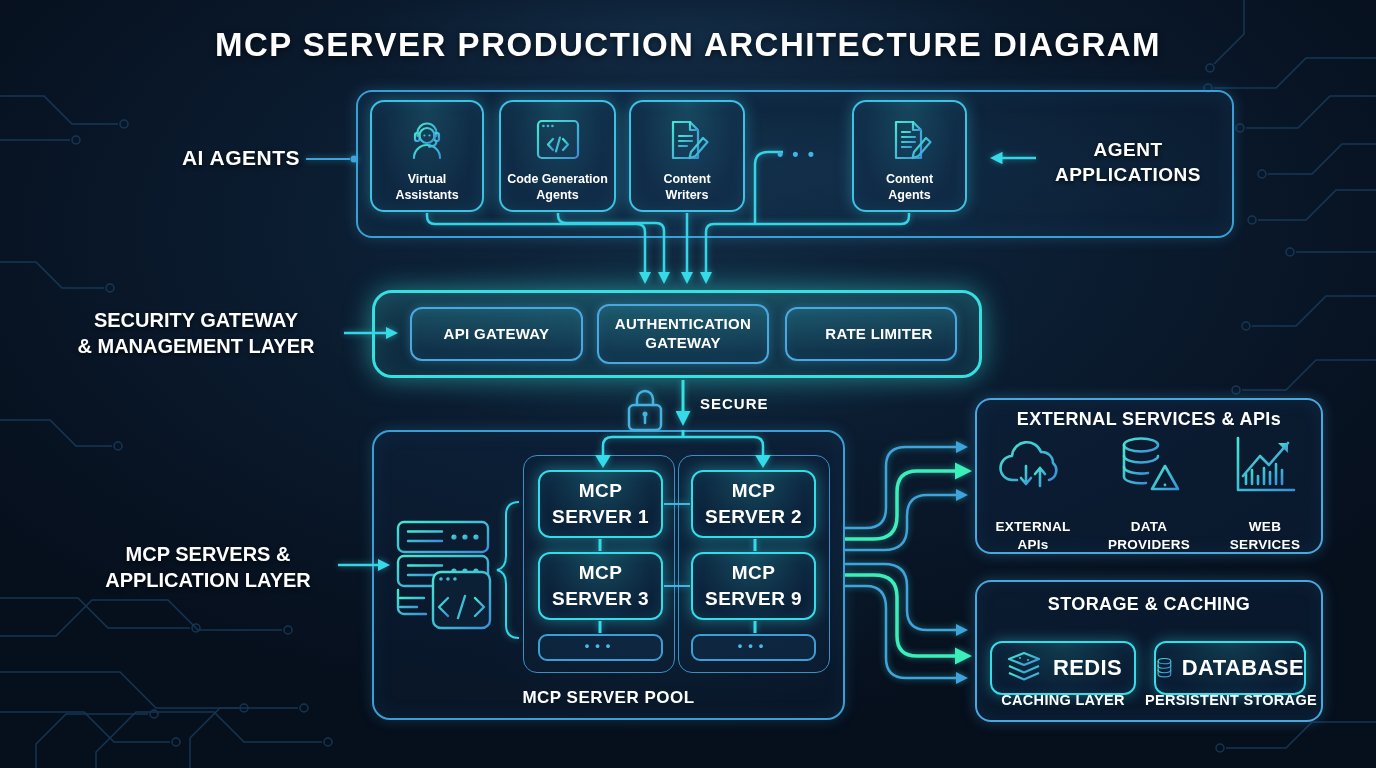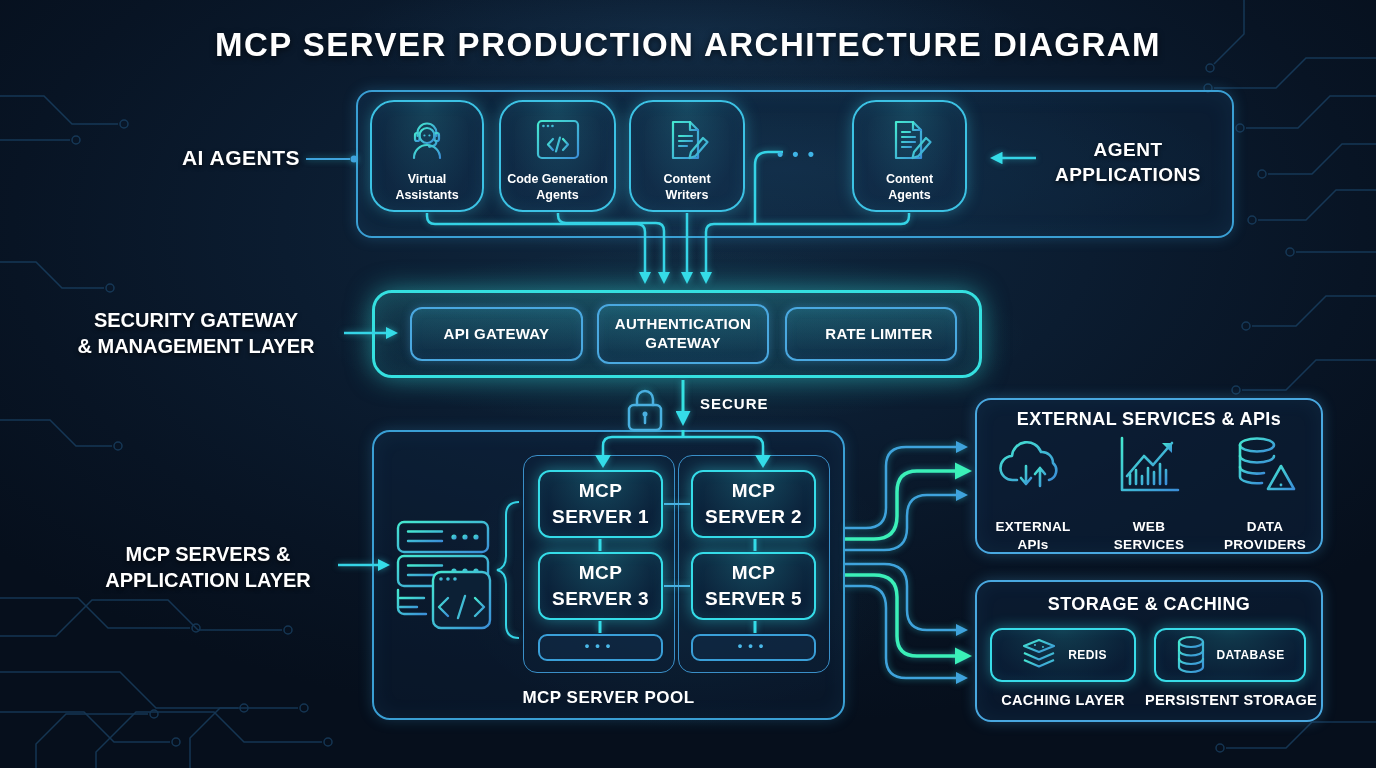--- a/index.html
+++ b/index.html
@@ -32,21 +32,21 @@
     box-shadow:0 0 14px rgba(58,159,212,.25), inset 0 0 22px rgba(58,159,212,.08); }
   .pool-sub { position:absolute; z-index:2; border:1.5px solid #3a8fc8; border-radius:14px; background:rgba(18,44,74,.18); }
   .ext-wrap { left:975px; top:398px; width:348px; height:156px;
     border:2px solid #49a8e0; background:rgba(12,32,58,.55);
     box-shadow:0 0 14px rgba(73,168,224,.3), inset 0 0 20px rgba(73,168,224,.08); }
   .sto-wrap { left:975px; top:580px; width:348px; height:142px;
     border:2px solid #49a8e0; background:rgba(12,32,58,.55);
     box-shadow:0 0 14px rgba(73,168,224,.3), inset 0 0 20px rgba(73,168,224,.08); }
 
   
-  .agent-card { border-radius:24px; border:2px solid #3cc2e4;
+  .agent-card { border-radius:14px; border:2px solid #3cc2e4;
     background: radial-gradient(ellipse at 50% 0%, rgba(60,205,225,.20) 0%, rgba(16,44,74,.45) 70%);
     box-shadow:0 0 15px rgba(60,200,230,.38), inset 0 0 16px rgba(60,200,230,.10);
     display:flex; flex-direction:column; align-items:center; justify-content:flex-start; padding-top:10px; }
   .agent-card .ic { height:56px; display:flex; align-items:center; justify-content:center; }
   .agent-label { text-align:center; font-size:12.5px; font-weight:700; line-height:1.3; margin-top:3px; }
   .two-line span { display:block; }
 
   .ellipsis-dots { color:#3fb4e6; font-weight:800; text-align:center; }
 
   .sidelabel { font-weight:800; text-shadow:0 2px 4px rgba(0,0,0,.65); }
@@ -75,21 +75,21 @@
   .panel-title { position:absolute; z-index:4; text-align:center; font-weight:800; font-size:18px; letter-spacing:.4px; }
   .ext-items { position:absolute; z-index:4; left:975px; top:432px; width:348px; display:flex; justify-content:space-around; }
   .ext-item { width:112px; display:flex; flex-direction:column; align-items:center; }
   .ext-item .ic { height:66px; display:flex; align-items:center; justify-content:center; }
   .ext-item .lb { margin-top:20px; text-align:center; font-size:13.5px; font-weight:800; line-height:1.3; letter-spacing:.3px; }
 
   .cache-box { position:absolute; z-index:4; border:2.5px solid #38dce8; border-radius:12px;
     background: radial-gradient(ellipse at 50% 0%, rgba(53,220,232,.18) 0%, rgba(10,32,58,.6) 75%);
     box-shadow:0 0 14px rgba(53,220,232,.42), inset 0 0 12px rgba(53,220,232,.1);
     display:flex; align-items:center; justify-content:center; gap:9px;
-    font-size:12px; font-weight:800; letter-spacing:.4px; }
+    font-size:22px; font-weight:800; letter-spacing:.4px;margin-top:13px; }
   .caption { font-size:14.5px; font-weight:800; letter-spacing:.3px; text-align:center; }
 </style>
 </head>
 <body>
 
 <div class="stage">
 
   <svg class="layer circuits" width="1376" height="768" viewBox="0 0 1376 768">
     <g stroke="#1d4a70" stroke-width="1.5" fill="none">
       <path d="M0,598 H78 L108,628 H190"></path>
@@ -347,21 +347,21 @@
   </div>
   <div class="mcp-box two-line" style="left:538px;top:552px;width:125px;height:68px;">
     <div>
         <span>MCP</span>
         <span>SERVER 3</span>
       </div>
   </div>
   <div class="mcp-box two-line" style="left:691px;top:552px;width:125px;height:68px;">
     <div>
         <span>MCP</span>
-        <span>SERVER 5</span>
+        <span>SERVER 9</span>
       </div>
   </div>
   <div class="dots-box" style="left:538px;top:634px;width:125px;height:27px;">
     <span class="ellipsis-dots" style="font-size:13px;letter-spacing:6px;color:#4ab8e8;margin-top:-4px;">•••</span>
   </div>
   <div class="dots-box" style="left:691px;top:634px;width:125px;height:27px;">
     <span class="ellipsis-dots" style="font-size:13px;letter-spacing:6px;color:#4ab8e8;margin-top:-4px;">•••</span>
   </div>
   <div class="node pool-caption">MCP SERVER POOL</div>
 
@@ -371,54 +371,54 @@
       <div class="ic">
         <svg width="76" height="62" viewBox="0 0 76 62" fill="none" stroke="url(#ig)" stroke-width="2.6" stroke-linecap="round" stroke-linejoin="round">
           <path d="M22,46 h-4 a12,12 0 0 1 -1,-24 a15,15 0 0 1 29,-4 a11,11 0 0 1 12,11 a10,10 0 0 1 -4,17"></path>
           <path d="M31,32 V50 M31,50 l-5,-6 M31,50 l5,-6"></path>
           <path d="M45,52 V34 M45,34 l-5,6 M45,34 l5,6"></path>
         </svg>
       </div>
       <div class="lb two-line">
         <span>EXTERNAL</span>
         <span>APIs</span>
-      </div>
-    </div>
-    <div class="ext-item">
-      <div class="ic">
-        <svg width="70" height="62" viewBox="0 0 70 62" fill="none" stroke="url(#ig)" stroke-width="2.6" stroke-linecap="round" stroke-linejoin="round">
-          <path d="M8,4 V56 H64"></path>
-          <path d="M16,50 V40 M22,50 V36 M28,50 V42 M34,50 V34 M40,50 V38 M46,50 V30 M52,50 V36"></path>
-          <path d="M13,42 L30,22 L39,31 L58,9"></path>
-          <polygon points="58,9 48,9 58,19" fill="url(#ig)" stroke="none"></polygon>
-        </svg>
-      </div>
-      <div class="lb two-line">
-        <span>WEB</span>
-        <span>SERVICES</span>
       </div>
     </div>
     <div class="ext-item">
       <div class="ic">
         <svg width="72" height="62" viewBox="0 0 72 62" fill="none" stroke="url(#ig)" stroke-width="2.6" stroke-linecap="round" stroke-linejoin="round">
           <ellipse cx="28" cy="11" rx="17" ry="6.5"></ellipse>
           <path d="M11,11 V43 a17,6.5 0 0 0 22,6"></path>
           <path d="M11,22 a17,6.5 0 0 0 34,0"></path>
           <path d="M11,33 a17,6.5 0 0 0 24,6"></path>
           <path d="M45,11 V26"></path>
           <path d="M52,32 l13,23 h-26 z" fill="#0a1a2e"></path>
           <path d="M52,40 v8"></path>
           <circle cx="52" cy="51" r="1.4" fill="url(#ig)" stroke="none"></circle>
         </svg>
       </div>
       <div class="lb two-line">
         <span>DATA</span>
         <span>PROVIDERS</span>
       </div>
     </div>
+    <div class="ext-item">
+      <div class="ic">
+        <svg width="70" height="62" viewBox="0 0 70 62" fill="none" stroke="url(#ig)" stroke-width="2.6" stroke-linecap="round" stroke-linejoin="round">
+          <path d="M8,4 V56 H64"></path>
+          <path d="M16,50 V40 M22,50 V36 M28,50 V42 M34,50 V34 M40,50 V38 M46,50 V30 M52,50 V36"></path>
+          <path d="M13,42 L30,22 L39,31 L58,9"></path>
+          <polygon points="58,9 48,9 58,19" fill="url(#ig)" stroke="none"></polygon>
+        </svg>
+      </div>
+      <div class="lb two-line">
+        <span>WEB</span>
+        <span>SERVICES</span>
+      </div>
+    </div>
   </div>
 
   <div class="panel-title" style="left:975px;top:594px;width:348px;">STORAGE &amp; CACHING</div>
   <div class="cache-box" style="left:990px;top:628px;width:146px;height:54px;">
     <svg width="40" height="36" viewBox="0 0 40 36" fill="none" stroke="url(#ig)" stroke-width="2.2" stroke-linejoin="round">
       <path d="M20,3 l15,6 -15,6 -15,-6 z"></path>
       <path d="M5,16 l15,6.5 15,-6.5"></path>
       <path d="M5,23 l15,6.5 15,-6.5"></path>
       <circle cx="16" cy="8" r="1" fill="url(#ig)" stroke="none"></circle>
       <circle cx="24" cy="10" r="1" fill="url(#ig)" stroke="none"></circle>

